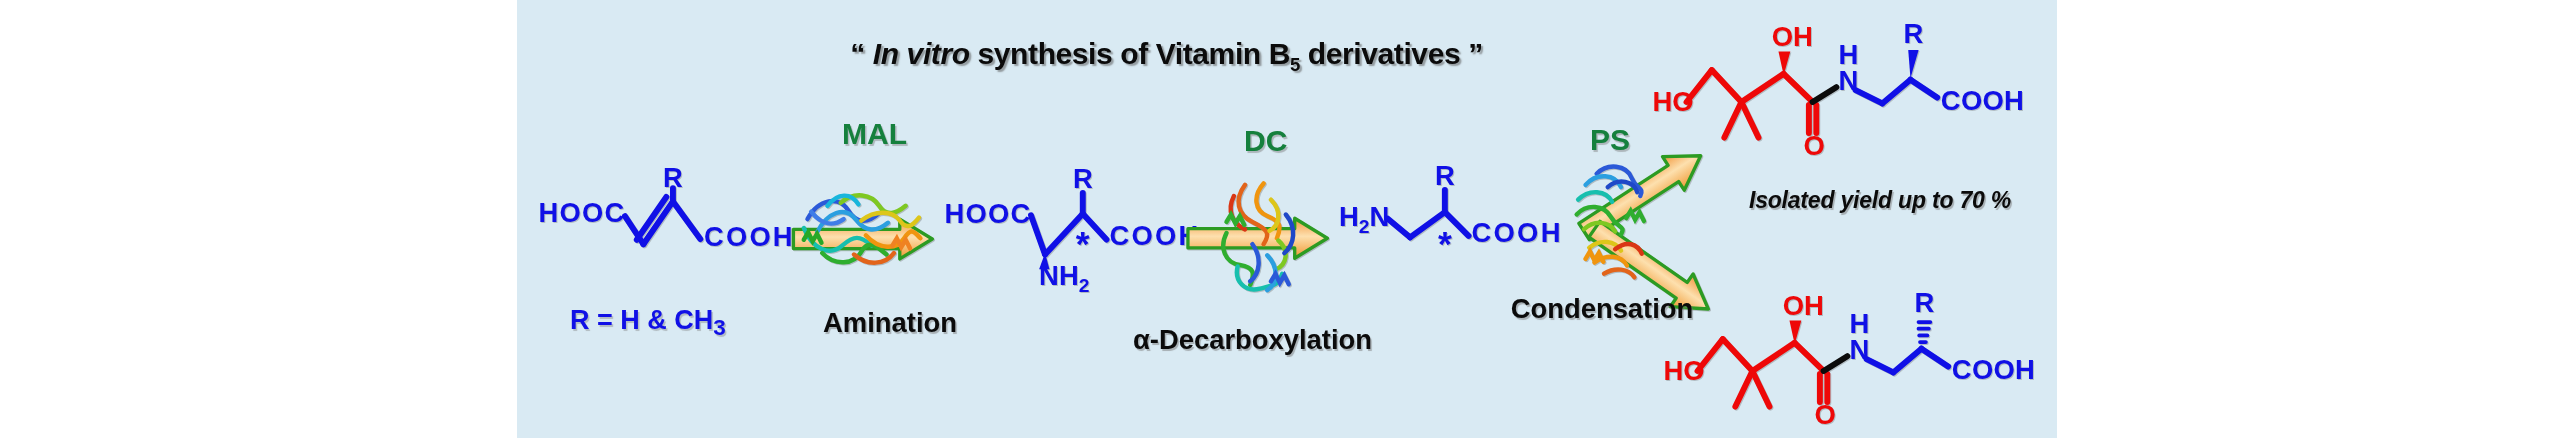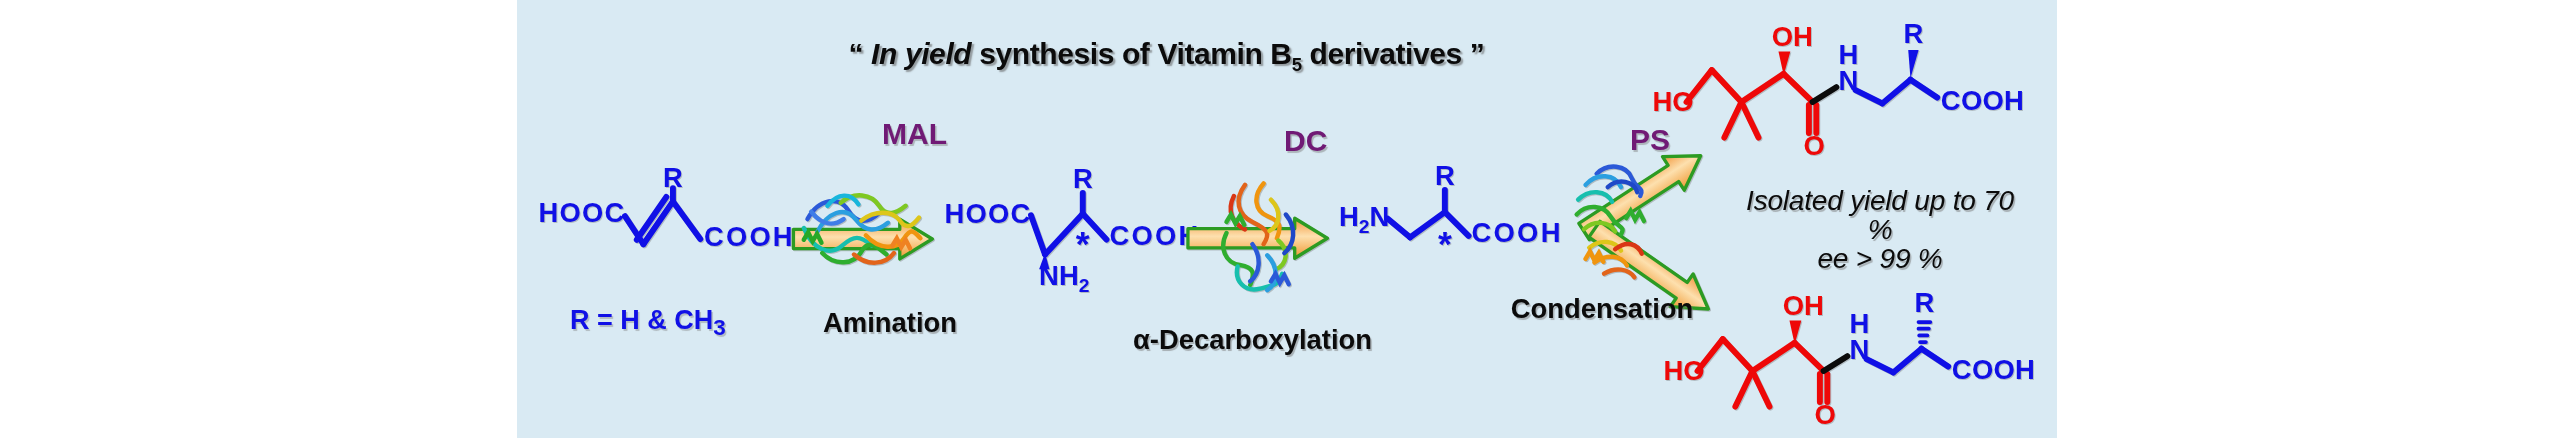--- a/index.html
+++ b/index.html
@@ -3,47 +3,47 @@
 <meta charset="utf-8">
 <style>
   html,body{margin:0;padding:0;}
   body{width:2576px;height:439px;position:relative;background:#ffffff;
        font-family:"Liberation Sans",sans-serif;overflow:hidden;}
   .panel{position:absolute;left:517px;top:0;width:1540px;height:439px;background:#d9eaf3;}
   .abs{position:absolute;}
   .title{left:796px;top:37px;width:741px;text-align:center;font-size:30px;font-weight:bold;
          color:#0b0b0b;letter-spacing:-0.4px;text-shadow:2.2px 2.2px 1.5px rgba(90,90,90,.55);}
   .title sub{font-size:0.62em;}
-  .enzyme-label{font-size:30px;font-weight:bold;color:#701a75;
-                text-shadow:1.5px 1.5px 0.7px rgba(120,120,120,.45);margin-left:40px;}
+  .enzyme-label{font-size:30px;font-weight:bold;color:#15803d;
+                text-shadow:1.5px 1.5px 0.7px rgba(120,120,120,.45);}
   .reaction-label{font-size:27.4px;font-weight:bold;color:#0b0b0b;text-align:center;
                   text-shadow:1.5px 1.5px 0.7px rgba(120,120,120,.5);}
   .legend{font-size:27px;font-weight:bold;color:#1010e6;
           text-shadow:1.5px 1.5px 0.7px rgba(120,120,120,.4);}
-  .results{font-size:28px;font-weight:normal;font-style:italic;color:#0b0b0b;line-height:29px;
+  .results{font-size:23px;font-weight:bold;font-style:italic;color:#0b0b0b;line-height:29px;
            text-align:center;letter-spacing:-0.2px;text-shadow:1.5px 1.5px 0.7px rgba(120,120,120,.5);}
   svg.chemsvg{position:absolute;overflow:visible;
               filter:drop-shadow(1.1px 1.1px 0.7px rgba(100,100,100,.35));}
   svg text{font-family:"Liberation Sans","DejaVu Sans",sans-serif;font-weight:bold;}
   .bond-blue{stroke:#1010e6;stroke-width:8;stroke-linecap:round;fill:none;}
   .bond-red{stroke:#ee0808;stroke-width:8;stroke-linecap:round;fill:none;}
   .bond-black{stroke:#0b0b0b;stroke-width:8;stroke-linecap:round;fill:none;}
   .atom-blue{fill:#1010e6;font-size:37px;}
   .atom-red{fill:#ee0808;font-size:37px;}
   .sub-d{font-size:26px;}
   .ribbon{fill:none;stroke-width:6;stroke-linecap:round;}
   .arrowshape{stroke:#2c9b22;stroke-width:4.5;stroke-linejoin:round;}
 </style>
 </head>
 <body>
 
 <div class="panel"></div>
 
 <div class="abs title">
-  <span>“ </span><em>In yield</em><span> synthesis of Vitamin B</span><sub>5</sub><span> derivatives ”</span>
+  <span>“ </span><em>In vitro</em><span> synthesis of Vitamin B</span><sub>5</sub><span> derivatives ”</span>
 </div>
 
 <svg class="chemsvg" style="left:530px;top:163px" width="263" height="96" viewBox="0 0 355 130">
   <g>
     <line class="bond-blue" x1="128" y1="72" x2="153" y2="110"></line>
     <line class="bond-blue" x1="153" y1="110" x2="193" y2="52"></line>
     <line class="bond-blue" x1="144" y1="104" x2="184" y2="46"></line>
     <line class="bond-blue" x1="193" y1="52" x2="193" y2="34"></line>
     <line class="bond-blue" x1="193" y1="52" x2="230" y2="103"></line>
   </g>
@@ -175,21 +175,20 @@
     <path class="ribbon" stroke="#1f48c8" d="M60,88 C75,75 95,80 100,95"></path>
     <polyline class="ribbon" stroke="#f0950f" points="30,185 36,175 42,187 48,177 54,189"></polyline>
     <polyline class="ribbon" stroke="#2fae2f" points="85,130 91,120 97,132 103,122 109,134"></polyline>
   </g>
 </svg>
 
 <div class="abs reaction-label" style="left:1502px;top:293px;width:200px">Condensation</div>
 
 <div class="abs results" style="left:1732px;top:186px;width:296px">
   <div>Isolated yield up to 70 %</div>
-  <div>ee &gt; 99 %</div>
 </div>
 
 <svg class="chemsvg" style="left:1645px;top:13.3px" width="393" height="152" viewBox="0 0 530 205">
   <g>
     <line class="bond-red" x1="56" y1="120" x2="90" y2="77"></line>
     <line class="bond-red" x1="90" y1="77" x2="130" y2="120"></line>
     <line class="bond-red" x1="130" y1="120" x2="107" y2="168"></line>
     <line class="bond-red" x1="130" y1="120" x2="153" y2="168"></line>
     <line class="bond-red" x1="130" y1="120" x2="187" y2="82"></line>
     <polygon fill="#ee0808" points="187,84 180,52 196,52"></polygon>

